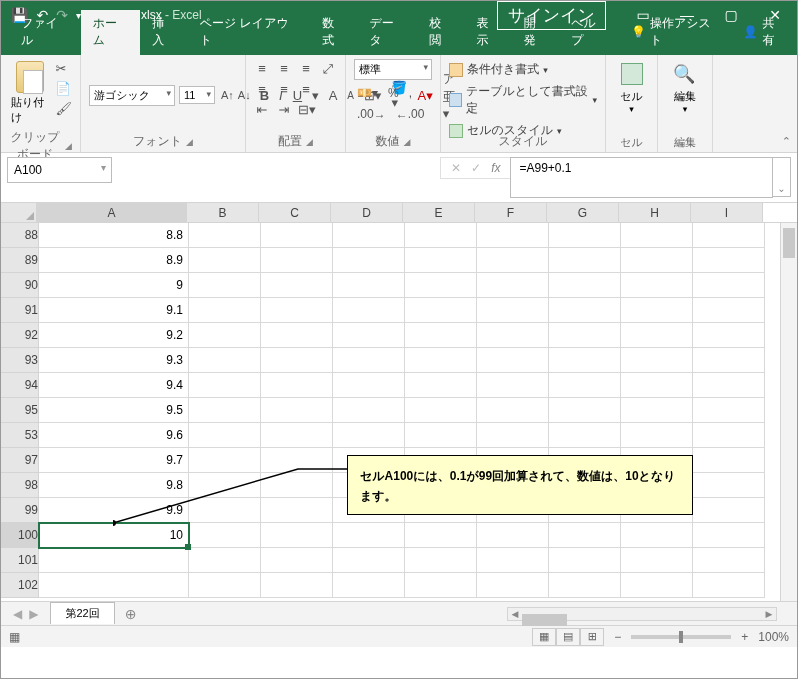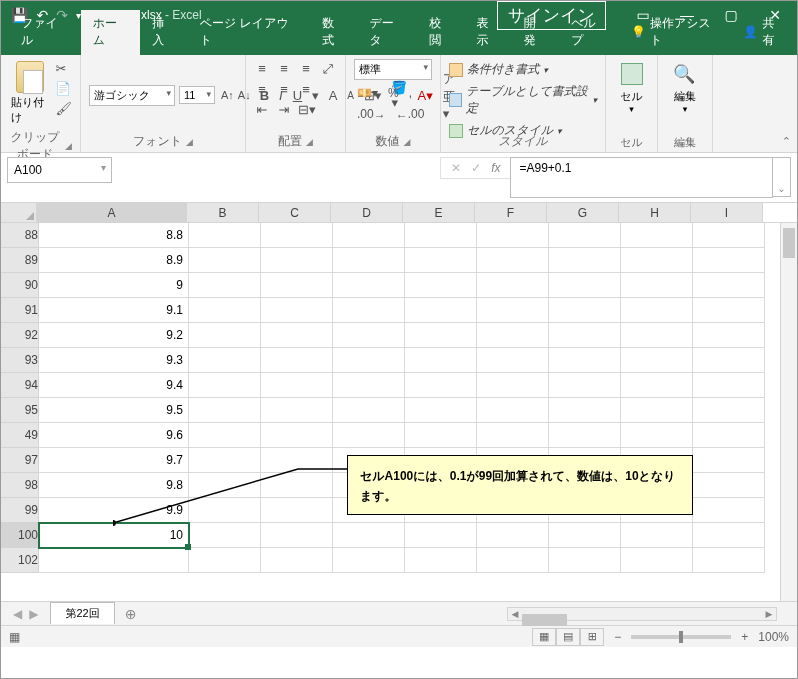--- a/index.html
+++ b/index.html
@@ -41,21 +41,21 @@
 .fbtn{color:#555;padding:1px 3px;font-size:13px;}
 .align{width:100px;}
 .align-body{display:flex;flex-direction:column;gap:5px;height:72px;padding-top:2px;}
 .align-row{display:flex;gap:6px;}
 .align-row span{width:16px;text-align:center;color:#555;font-size:13px;}
 .number{width:95px;}
 .num-body{display:flex;flex-direction:column;gap:5px;height:72px;}
 .num-combo{width:78px;}
 .num-row{display:flex;gap:4px;}
 .num-row span{color:#555;font-size:12px;padding:1px 3px;}
-.styles{width:165px;font-style:italic;}
+.styles{width:165px;}
 .st-body{display:flex;flex-direction:column;gap:5px;height:72px;padding-top:2px;}
 .st-row{display:flex;align-items:center;gap:4px;color:#444;font-size:11px;}
 .st-ico{width:14px;height:14px;display:inline-block;}
 .cells{width:52px;}
 .cells-body{display:flex;flex-direction:column;align-items:center;padding-top:4px;height:72px;}
 .cell-ico{width:22px;height:22px;background:#d4e8d9;border:1px solid #6faa7e;}
 .edit{width:55px;}
 .collapse{position:absolute;right:6px;bottom:4px;font-size:11px;color:#777;}
 .fx-bar{height:50px;border-bottom:1px solid #d4d4d4;display:flex;align-items:flex-start;background:#fff;padding:4px 6px;}
 .namebox{width:105px;border:1px solid #bcbcbc;padding:5px 6px;background:#fff;margin-right:8px;position:relative;}
@@ -394,21 +394,21 @@
         <div class="cell o"></div>
         <div class="cell o"></div>
         <div class="cell o"></div>
         <div class="cell o"></div>
         <div class="cell o"></div>
         <div class="cell o"></div>
         <div class="cell o"></div>
         <div class="cell o"></div>
       </div>
       <div class="row">
-        <div class="rh">49</div>
+        <div class="rh">53</div>
         <div class="cell A">9.6</div>
         <div class="cell o"></div>
         <div class="cell o"></div>
         <div class="cell o"></div>
         <div class="cell o"></div>
         <div class="cell o"></div>
         <div class="cell o"></div>
         <div class="cell o"></div>
         <div class="cell o"></div>
       </div>
@@ -444,20 +444,32 @@
         <div class="cell o"></div>
         <div class="cell o"></div>
         <div class="cell o"></div>
         <div class="cell o"></div>
         <div class="cell o"></div>
         <div class="cell o"></div>
       </div>
       <div class="row sel">
         <div class="rh sel">100</div>
         <div class="cell A">10</div>
+        <div class="cell o"></div>
+        <div class="cell o"></div>
+        <div class="cell o"></div>
+        <div class="cell o"></div>
+        <div class="cell o"></div>
+        <div class="cell o"></div>
+        <div class="cell o"></div>
+        <div class="cell o"></div>
+      </div>
+      <div class="row">
+        <div class="rh">101</div>
+        <div class="cell A"></div>
         <div class="cell o"></div>
         <div class="cell o"></div>
         <div class="cell o"></div>
         <div class="cell o"></div>
         <div class="cell o"></div>
         <div class="cell o"></div>
         <div class="cell o"></div>
         <div class="cell o"></div>
       </div>
       <div class="row">

